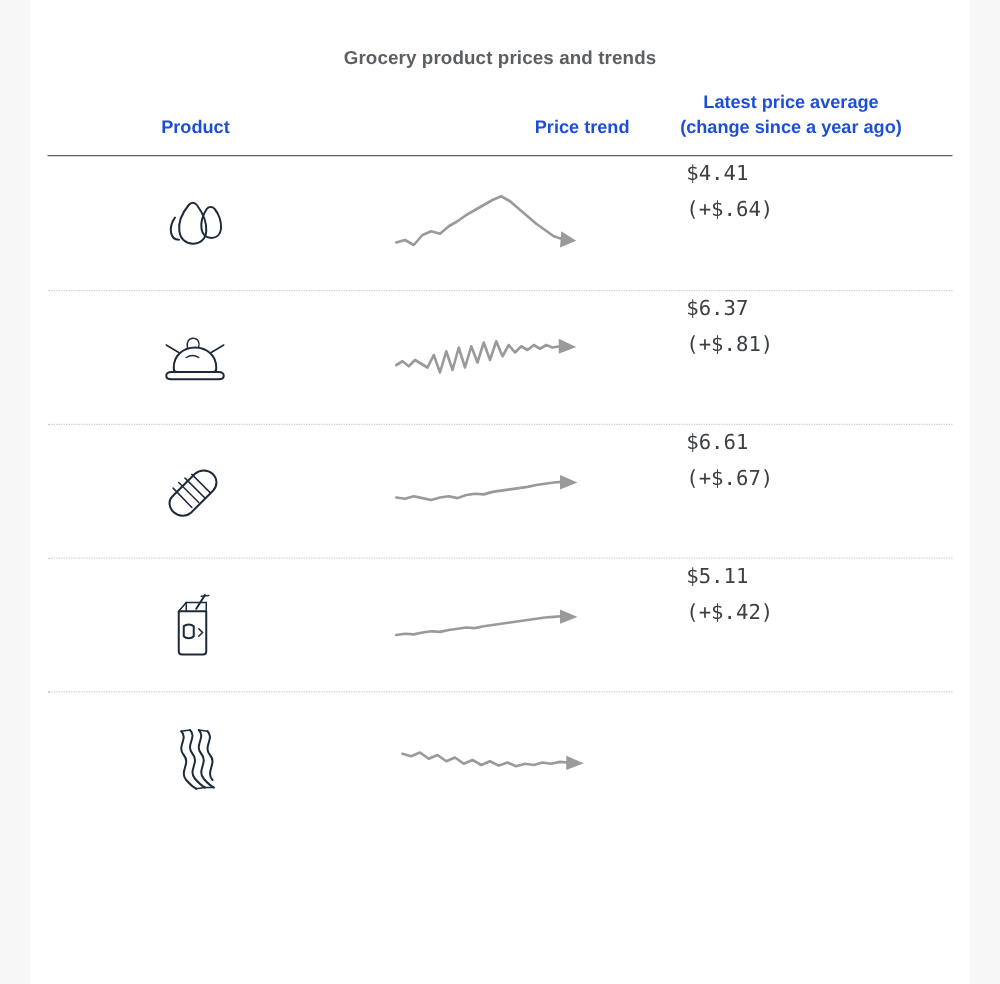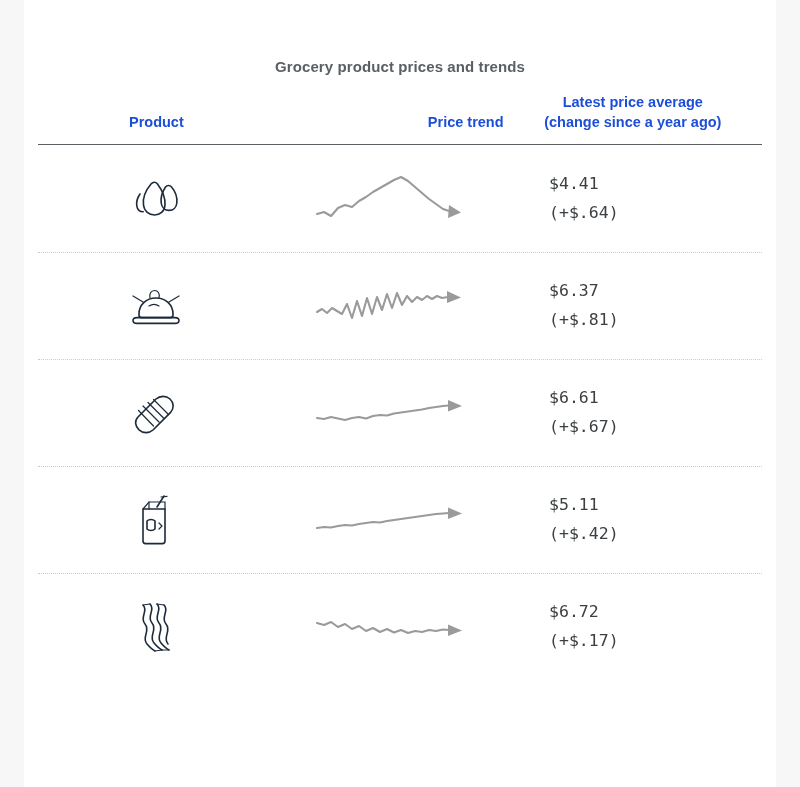--- a/index.html
+++ b/index.html
@@ -22,21 +22,20 @@
     left: 24px;
     top: 0;
     width: 752px;
     height: 787px;
     background: #ffffff;
   }
   #inner {
     position: relative;
     width: 752px;
     padding: 0;
-    margin-top: 20px;
   }
   .title {
     text-align: center;
     font-size: 15px;
     font-weight: bold;
     color: #5a5f63;
     padding-top: 38px;
     letter-spacing: 0.1px;
   }
   .header-row {
@@ -54,21 +53,20 @@
     line-height: 1.35;
   }
   .rule {
     margin: 12px 14px 0 14px;
     height: 1px;
     background: #5b6064;
   }
   .rows { padding: 0 14px; }
   .row {
     display: flex;
-    align-items: center;
     height: 107px;
     position: relative;
   }
   .row + .row { border-top: 1px dotted #c9cdd1; }
   .cell-icon {
     width: 240px;
     display: flex;
     align-items: center;
     justify-content: center;
   }
@@ -221,22 +219,19 @@
               <path class="ink-thin" d="M26 52 L33 51"></path>
               <path class="ink-thin" d="M33 51 L40 51"></path>
             </svg>
           </div>
           <div class="cell-spark">
             <svg width="148" height="36" viewBox="0 0 148 36">
               <path class="spark-line" d="M2 14 L9 16 L16 13 L23 18 L30 15 L37 20 L44 17 L51 22 L58 19 L65 23 L72 20 L79 23.5 L86 21 L93 24 L100 22 L107 23 L114 21 L121 22 L128 20.5 L134 21"></path>
               <path class="spark-arrow" d="M133 15.5 L147 21.5 L133 27 Z"></path>
             </svg>
           </div>
-          <div class="cell-price">
-            <div class="price-text">$6.72 (+$.17)</div>
-          </div>
         </div>
 
 
       </div>
     </div>
   </div>
 </div>
 
 </body></html>

